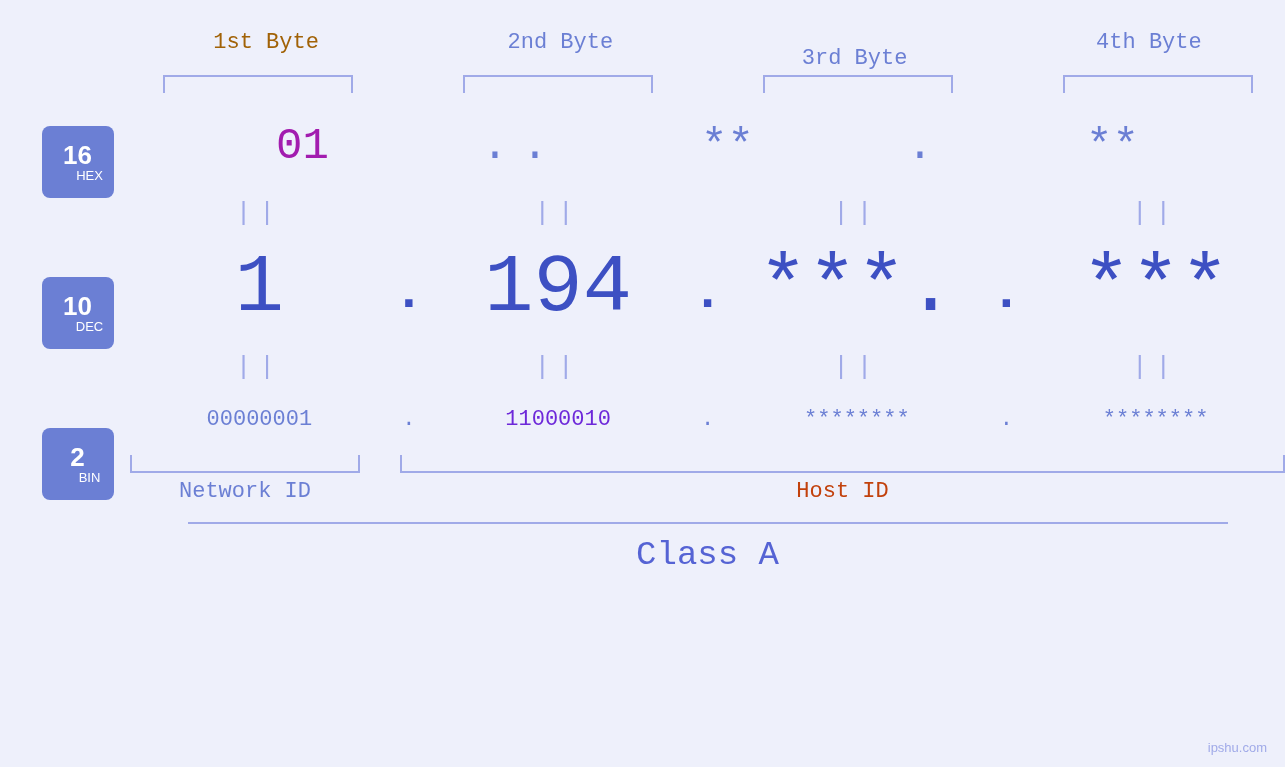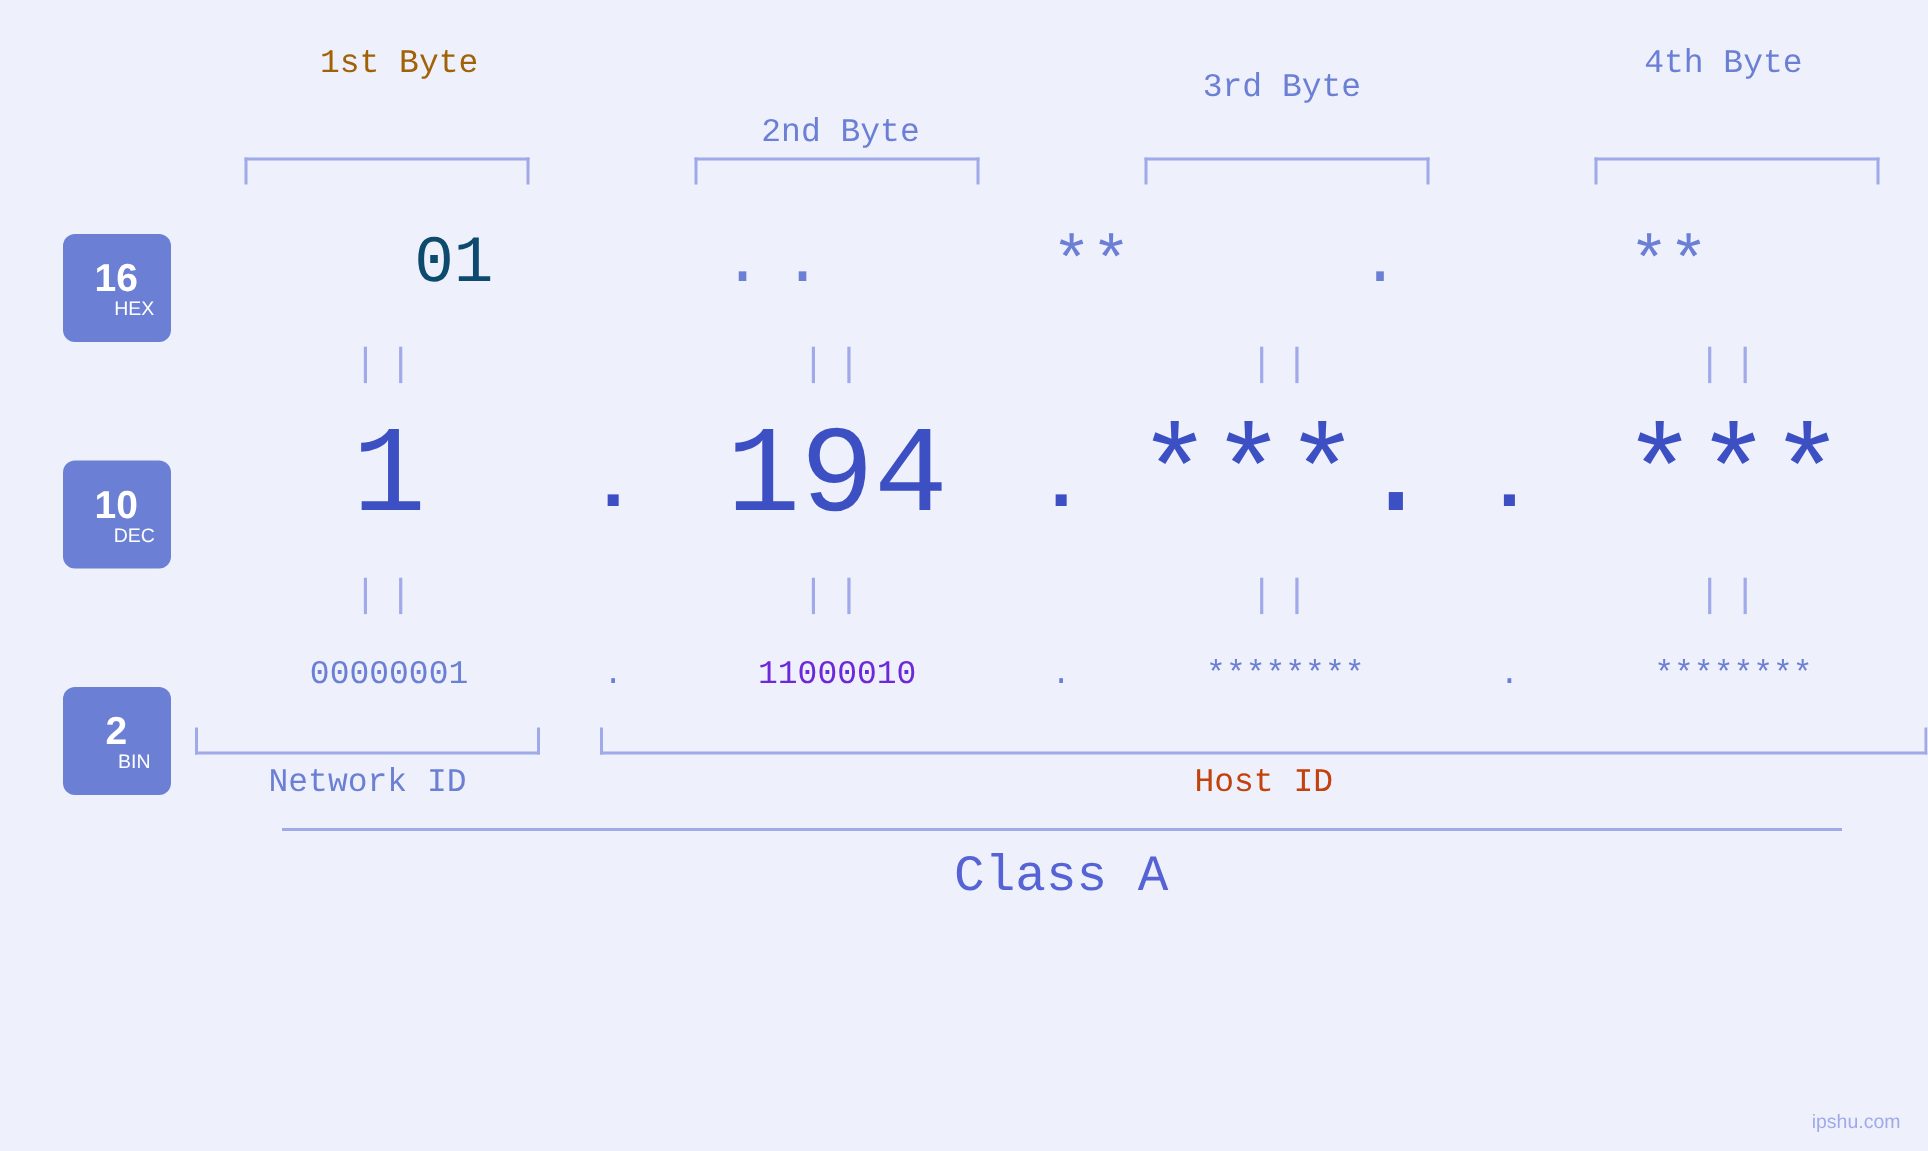--- a/index.html
+++ b/index.html
@@ -120,21 +120,21 @@
     }
   </style>
 </head>
 <body>
 
 <div class="container">
 
   <div style="display:flex; width:1130px; margin-left:130px; justify-content:space-around; margin-bottom:4px; margin-top:10px;">
     <div style="width:230px; text-align:center; color:#a16207; font-size:22px; font-family:'Courier New',monospace;">1st Byte</div>
     <div style="width:30px;"></div>
-    <div style="width:230px; text-align:center; color:#6b7fd4; font-size:22px; font-family:'Courier New',monospace;margin-top:46px;">2nd Byte</div>
+    <div style="width:230px; text-align:center; color:#6b7fd4; font-size:22px; font-family:'Courier New',monospace;">2nd Byte</div>
     <div style="width:30px;"></div>
     <div style="width:230px; text-align:center; color:#6b7fd4; font-size:22px; font-family:'Courier New',monospace;margin-top:16px;">3rd Byte</div>
     <div style="width:30px;"></div>
     <div style="width:230px; text-align:center; color:#6b7fd4; font-size:22px; font-family:'Courier New',monospace;">4th Byte</div>
   </div>
 
   <div style="display:flex; width:1130px; margin-left:130px; justify-content:space-around; margin-bottom:8px;">
     <div style="width:190px; height:18px; border-top:2px solid #a0aae8; border-left:2px solid #a0aae8; border-right:2px solid #a0aae8;"></div>
     <div style="width:30px;"></div>
     <div style="width:190px; height:18px; border-top:2px solid #a0aae8; border-left:2px solid #a0aae8; border-right:2px solid #a0aae8;"></div>
@@ -158,21 +158,21 @@
       <div class="badge" style="margin-top: 40px;">
         <span class="badge-number">2</span>
         <span class="badge-label">BIN</span>
       </div>
     </div>
 
     <div class="right-data">
 
       <div class="row-hex">
         <div class="octet-cell">
-          <span style="color:#0c4a6e; font-size:44px; font-family:'Courier New',monospace;">01</span>
+          <span style="color:#a21caf; font-size:44px; font-family:'Courier New',monospace;">01</span>
         </div>
         <div class="dot-cell">
           <span style="color:#6b7fd4; font-size:44px; font-family:'Courier New',monospace;">.</span>
         </div>
         <div class="dot-cell">
           <span style="color:#6b7fd4; font-size:44px; font-family:'Courier New',monospace;">.</span>
         </div>
         <div class="octet-cell">
           <span style="color:#6b7fd4; font-size:44px; font-family:'Courier New',monospace;">**</span>
         </div>

